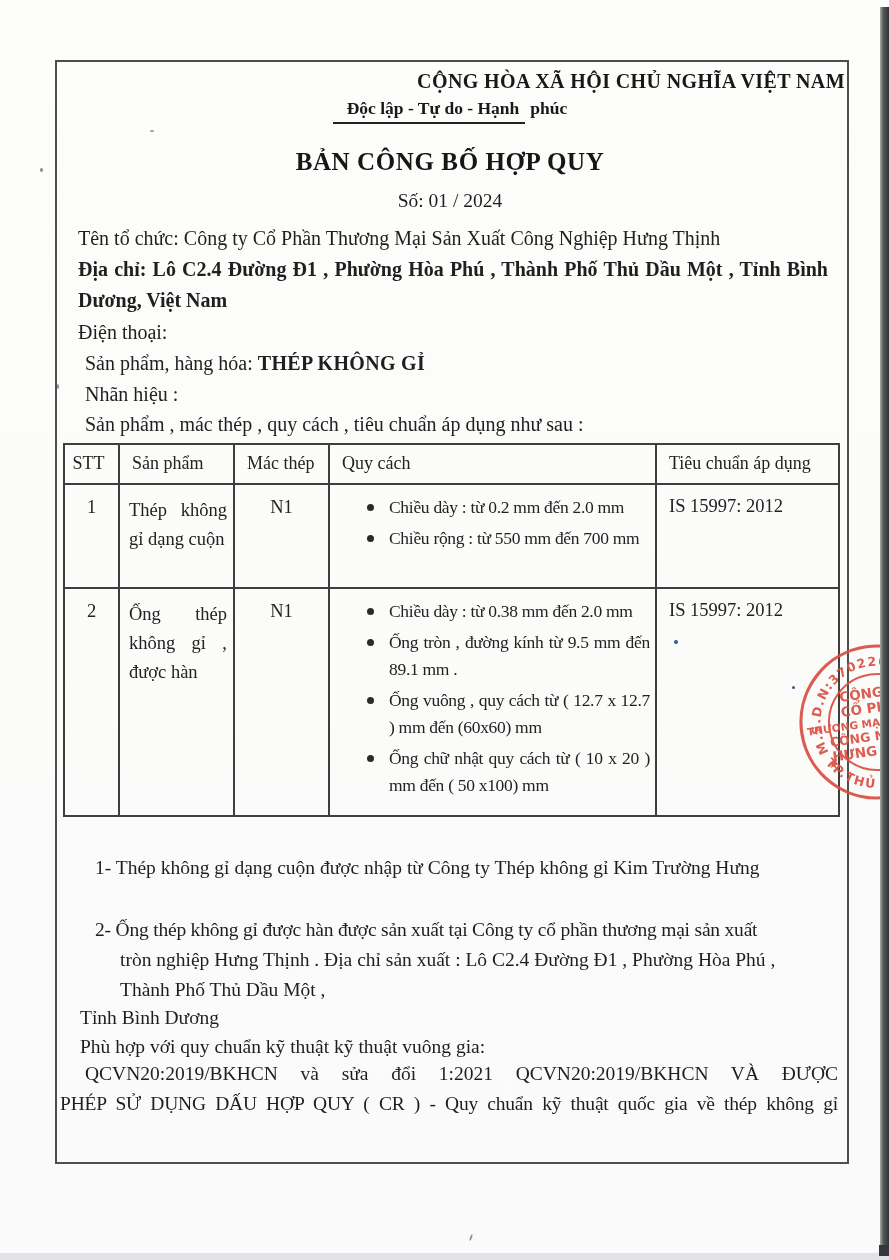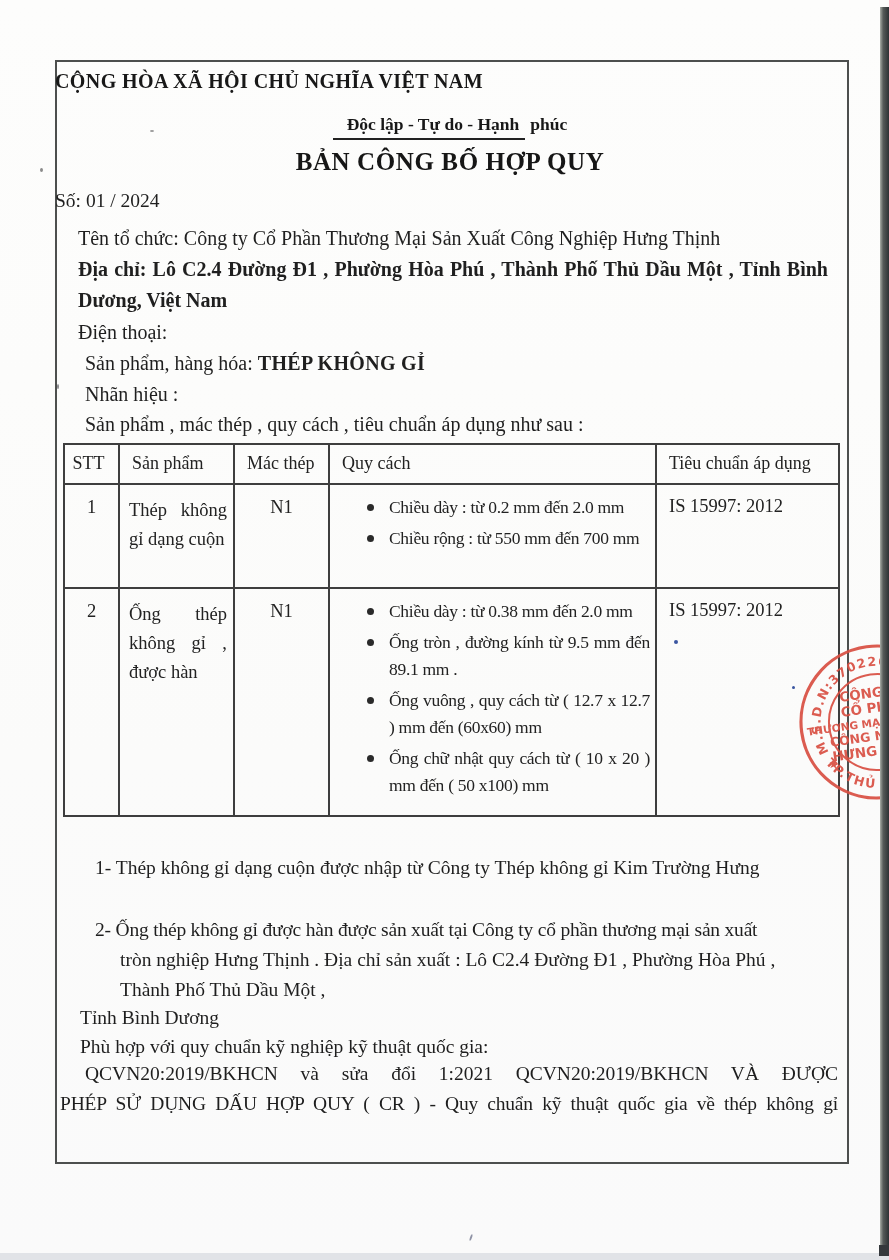--- a/index.html
+++ b/index.html
@@ -10,30 +10,30 @@
     font-family:"Liberation Serif","DejaVu Serif",serif;
     color:#1f1f1f;
   }
   .abs { position:absolute; }
 
   
   .frame { left:55px; top:60px; width:790px; height:1100px;
            border:2px solid #4d4f4e; }
 
   
-  .h-country { left:55px; top:70px; width:790px; text-align:left;
+  .h-country { left:55px; top:70px; width:790px; text-align:right;
                font-weight:bold; font-size:20px; letter-spacing:.4px; color:#181818; }
   .h-motto   { left:55px; top:98px; width:790px; text-align:center;
-               font-weight:bold; font-size:17.5px; color:#181818;margin-top:16px; }
+               font-weight:bold; font-size:17.5px; color:#181818; }
   .motto-u   { display:inline-block; border-bottom:2.5px solid #222;
                padding:0 6px 3px 14px; }
   .motto-t   { display:inline-block; margin-left:5px; }
   .h-title   { left:55px; top:148px; width:790px; text-align:center;
                font-weight:bold; font-size:25px; letter-spacing:.6px; color:#161616; }
-  .h-num     { left:55px; top:190px; width:790px; font-size:19.5px; }
+  .h-num     { left:55px; top:190px; width:790px; text-align:center; font-size:19.5px; }
 
   
   .p { font-size:20px; line-height:31px; }
   .i-org   { left:78px; top:223px; width:752px; white-space:nowrap; }
   .i-addr  { left:78px; top:254px; width:750px; text-align:justify;font-weight:bold; }
   .i-phone { left:78px; top:317px; }
   .i-prod  { left:85px; top:348px; }
   .i-prod b{ letter-spacing:.3px; }
   .i-brand { left:85px; top:379px; }
   .i-spec  { left:85px; top:409px; }
@@ -202,21 +202,21 @@
           </td>
       </tr>
     </tbody>
   </table>
 
   <div class="abs note nowrap n1a">1-  Thép không gỉ dạng cuộn được nhập từ Công ty Thép không gỉ Kim Trường Hưng</div>
   <div class="abs note nowrap n2a">2-  Ống thép không gỉ được hàn được sản xuất tại Công ty cổ phần thương mại sản xuất</div>
   <div class="abs note n2b">tròn nghiệp Hưng Thịnh . Địa chỉ sản xuất : Lô C2.4 Đường Đ1 , Phường Hòa Phú ,</div>
   <div class="abs note n2c">Thành Phố Thủ Dầu Một ,</div>
   <div class="abs note n3">Tỉnh Bình Dương</div>
-  <div class="abs note n4">Phù hợp với quy chuẩn kỹ nghiệp kỹ thuật quốc gia:</div>
+  <div class="abs note n4">Phù hợp với quy chuẩn kỹ thuật kỹ thuật vuông gia:</div>
   <div class="abs note jl n5a">QCVN20:2019/BKHCN và sửa đổi 1:2021 QCVN20:2019/BKHCN VÀ ĐƯỢC</div>
   <div class="abs note jl n5b">PHÉP SỬ DỤNG DẤU HỢP QUY ( CR ) -  Quy chuẩn kỹ thuật quốc gia về thép không gỉ</div>
 
   <svg class="abs stamp" viewBox="0 0 200 178">
     <g transform="rotate(-8 87 87)">
       <circle cx="87" cy="87" r="76" fill="none" stroke="#d94f42" stroke-width="3.2"></circle>
       <circle cx="87" cy="87" r="48" fill="none" stroke="#d94f42" stroke-width="2"></circle>
       <defs>
         <path id="arcTop" d="M 47 127 A 56.5 56.5 0 1 1 127 127" fill="none"></path>
         <path id="arcBot" d="M 21 87 A 66 66 0 0 0 153 87" fill="none"></path>

